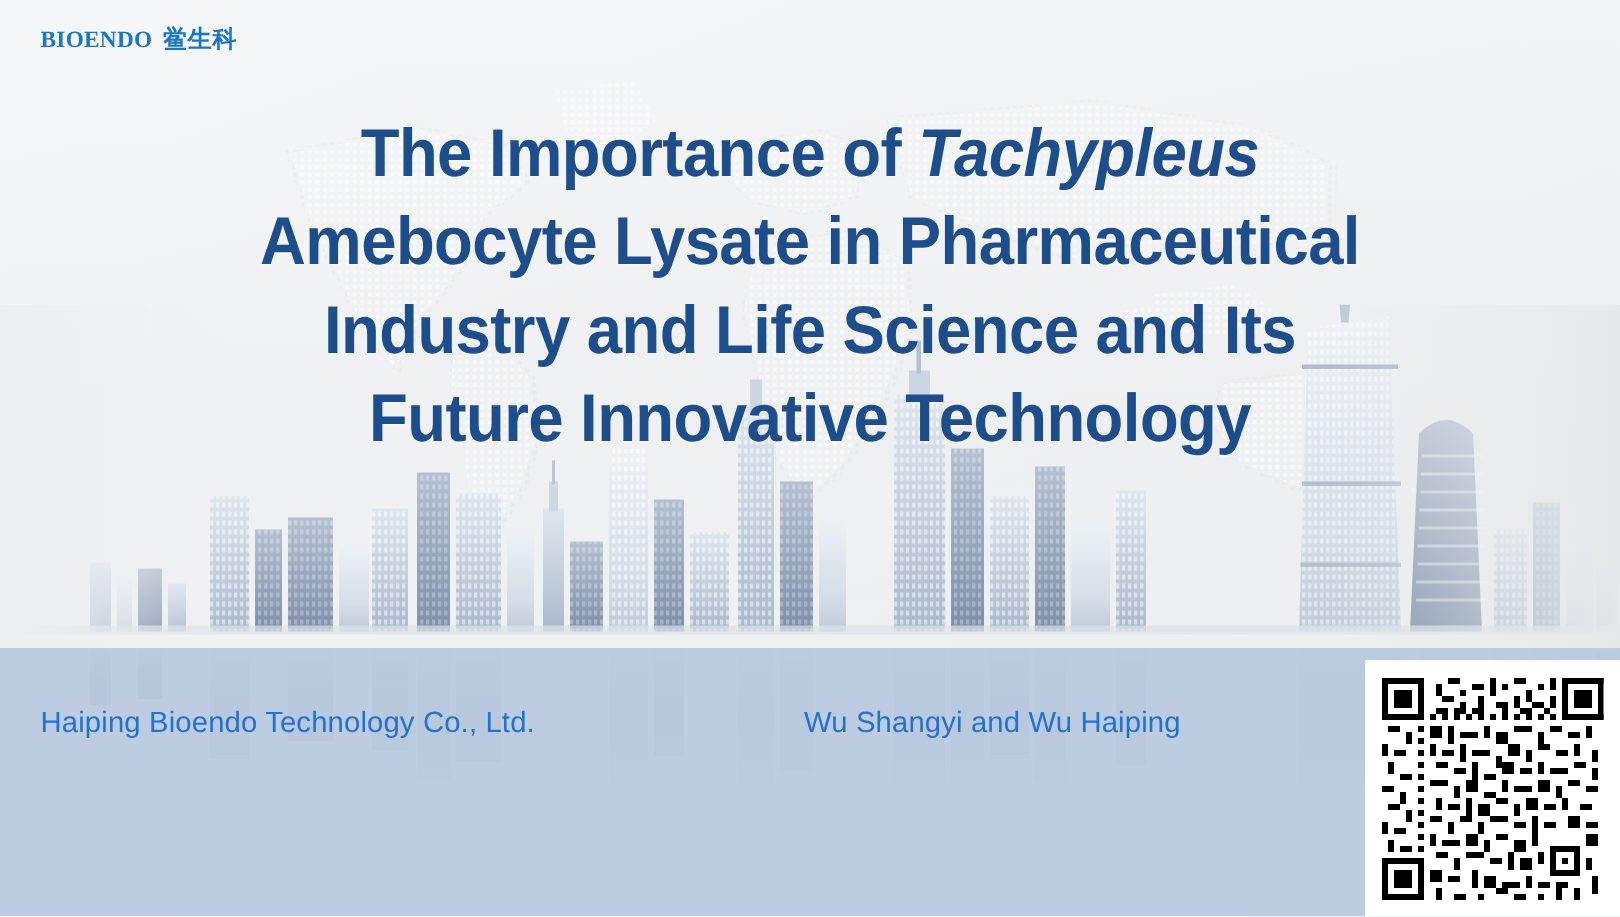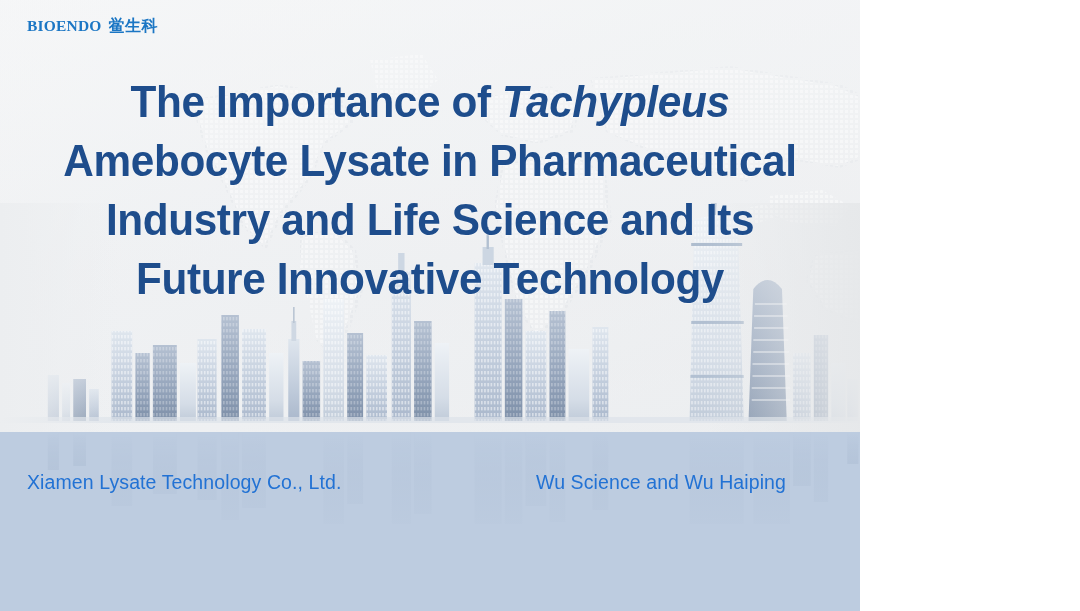--- a/index.html
+++ b/index.html
@@ -2,21 +2,21 @@
 <html><head>
 <meta charset="utf-8">
 <style>
   html,body{margin:0;padding:0;}
   body{
     width:1080px;height:611px;overflow:hidden;
     font-family:"Liberation Sans", sans-serif;
     background:#ffffff;
   }
   #slide{
-    position:relative;width:860px;height:611px;overflow:hidden;
+    position:relative;width:1080px;height:611px;overflow:hidden;
     background:linear-gradient(160deg,#f2f3f4 0%,#eceef0 28%,#e9ebed 55%,#e6e8ea 75%,#e2e5e8 100%);
   }
 
   
   .worldmap{
     position:absolute;left:150px;top:40px;width:840px;height:330px;
     opacity:.55;pointer-events:none;
   }
   .worldmap svg{width:100%;height:100%;display:block;}
 
@@ -331,22 +331,22 @@
           <rect x="946" y="0" width="46" height="92"></rect>
           <rect x="996" y="38" width="22" height="54"></rect>
           <rect x="1022" y="22" width="18" height="70"></rect>
           <rect x="1064" y="60" width="14" height="32"></rect>
         </g>
       </svg>
     </div>
     <div class="refveil"></div>
   </div>
 
-  <div class="org">Xiamen Lysate Technology Co., Ltd.</div>
-  <div class="authors">Wu Science and Wu Haiping</div>
+  <div class="org">Haiping Bioendo Technology Co., Ltd.</div>
+  <div class="authors">Wu Shangyi and Wu Haiping</div>
 
   <div class="qrbox">
     <svg viewBox="0 0 37 37" aria-hidden="true">
       <rect width="37" height="37" fill="#ffffff"></rect>
       <g fill="#000000">
 
         <rect x="0" y="0" width="7" height="1"></rect>
           <rect x="0" y="6" width="7" height="1"></rect>
         <rect x="0" y="0" width="1" height="7"></rect>
           <rect x="6" y="0" width="1" height="7"></rect>

